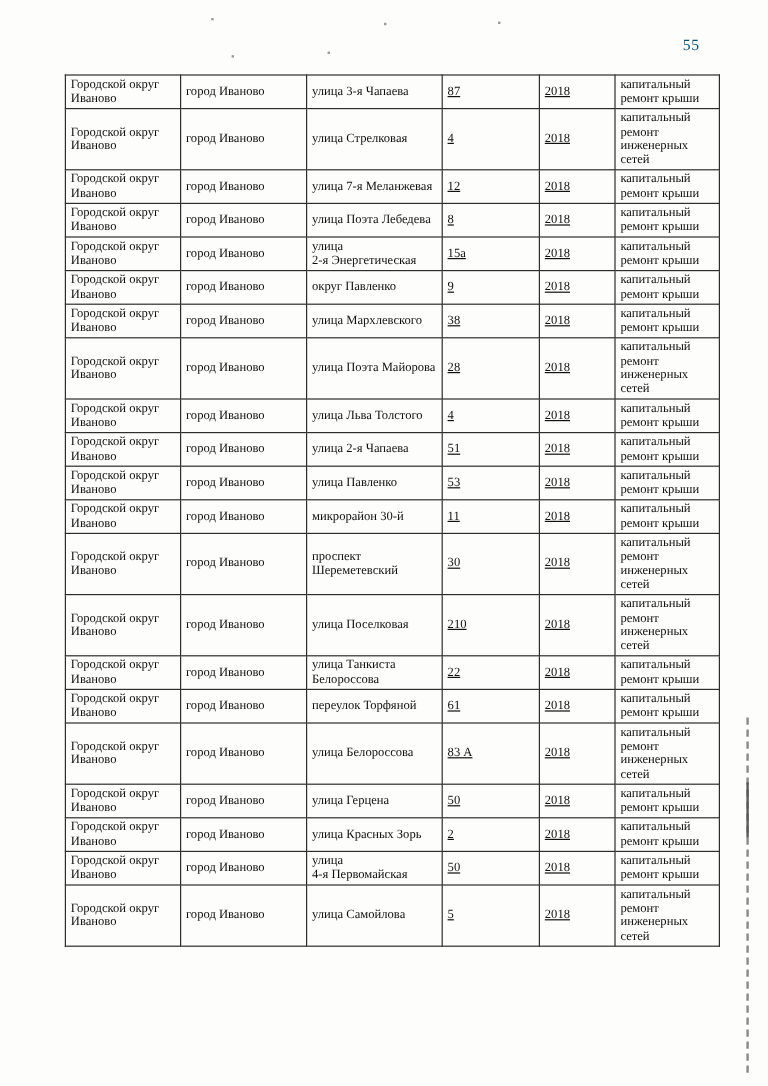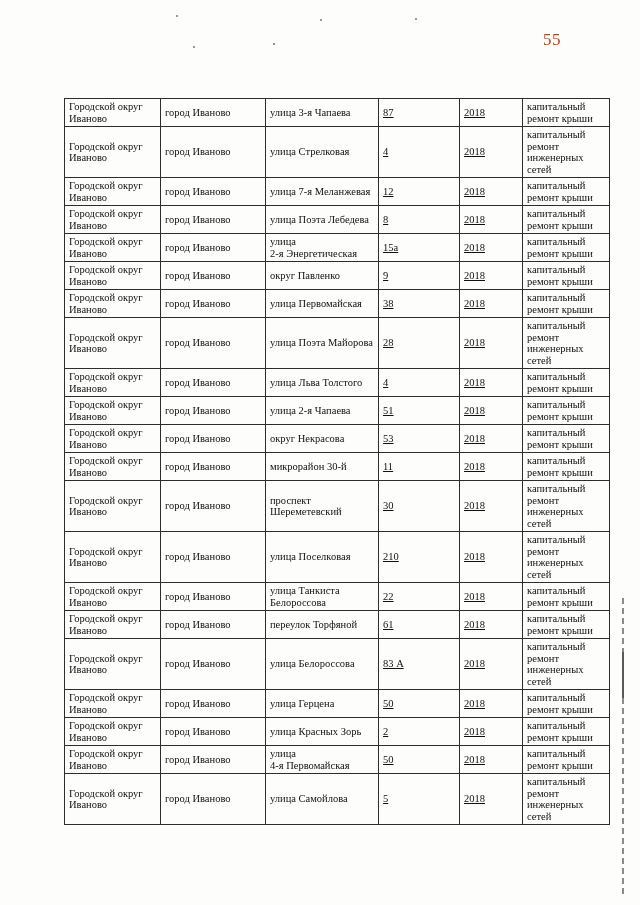--- a/index.html
+++ b/index.html
@@ -9,33 +9,32 @@
     height: 905px;
     background: #fdfdfc;
     font-family: "Liberation Serif", serif;
     color: #141414;
     overflow: hidden;
     margin: 0 auto;
   }
   .page-number {
     position: absolute;
     top: 30px;
-    left: 543px;
-    font-size: 17px;
+    left: 569px;
+    font-size: 13px;
     letter-spacing: 0.5px;
-    color: #c2410c;
+    color: #0c4a6e;
   }
   table.repair-table {
     position: absolute;
-    left: 64px;
+    left: 54px;
     top: 62px;
     width: 545px;
     border-collapse: collapse;
     table-layout: fixed;
-    margin-top: 36px;
   }
   table.repair-table td {
     border: 1px solid #2d2d2d;
     font-size: 10.5px;
     line-height: 11.5px;
     padding: 2px 4px;
     vertical-align: middle;
     white-space: pre-line;
     color: #111;
     overflow: hidden;
@@ -141,21 +140,21 @@
           <td class="c-city">город Иваново</td>
           <td class="c-street">округ Павленко</td>
           <td class="c-house">9</td>
           <td class="c-year">2018</td>
           <td class="c-work">капитальный
 ремонт крыши</td>
         </tr>
         <tr>
           <td class="c-district">Городской округ Иваново</td>
           <td class="c-city">город Иваново</td>
-          <td class="c-street">улица Первомайская</td>
+          <td class="c-street">улица Мархлевского</td>
           <td class="c-house">38</td>
           <td class="c-year">2018</td>
           <td class="c-work">капитальный
 ремонт крыши</td>
         </tr>
         <tr>
           <td class="c-district">Городской округ Иваново</td>
           <td class="c-city">город Иваново</td>
           <td class="c-street">улица Поэта Майорова</td>
           <td class="c-house">28</td>
@@ -179,21 +178,21 @@
           <td class="c-city">город Иваново</td>
           <td class="c-street">улица 2-я Чапаева</td>
           <td class="c-house">51</td>
           <td class="c-year">2018</td>
           <td class="c-work">капитальный
 ремонт крыши</td>
         </tr>
         <tr>
           <td class="c-district">Городской округ Иваново</td>
           <td class="c-city">город Иваново</td>
-          <td class="c-street">округ Некрасова</td>
+          <td class="c-street">улица Павленко</td>
           <td class="c-house">53</td>
           <td class="c-year">2018</td>
           <td class="c-work">капитальный
 ремонт крыши</td>
         </tr>
         <tr>
           <td class="c-district">Городской округ Иваново</td>
           <td class="c-city">город Иваново</td>
           <td class="c-street">микрорайон 30-й</td>
           <td class="c-house">11</td>

